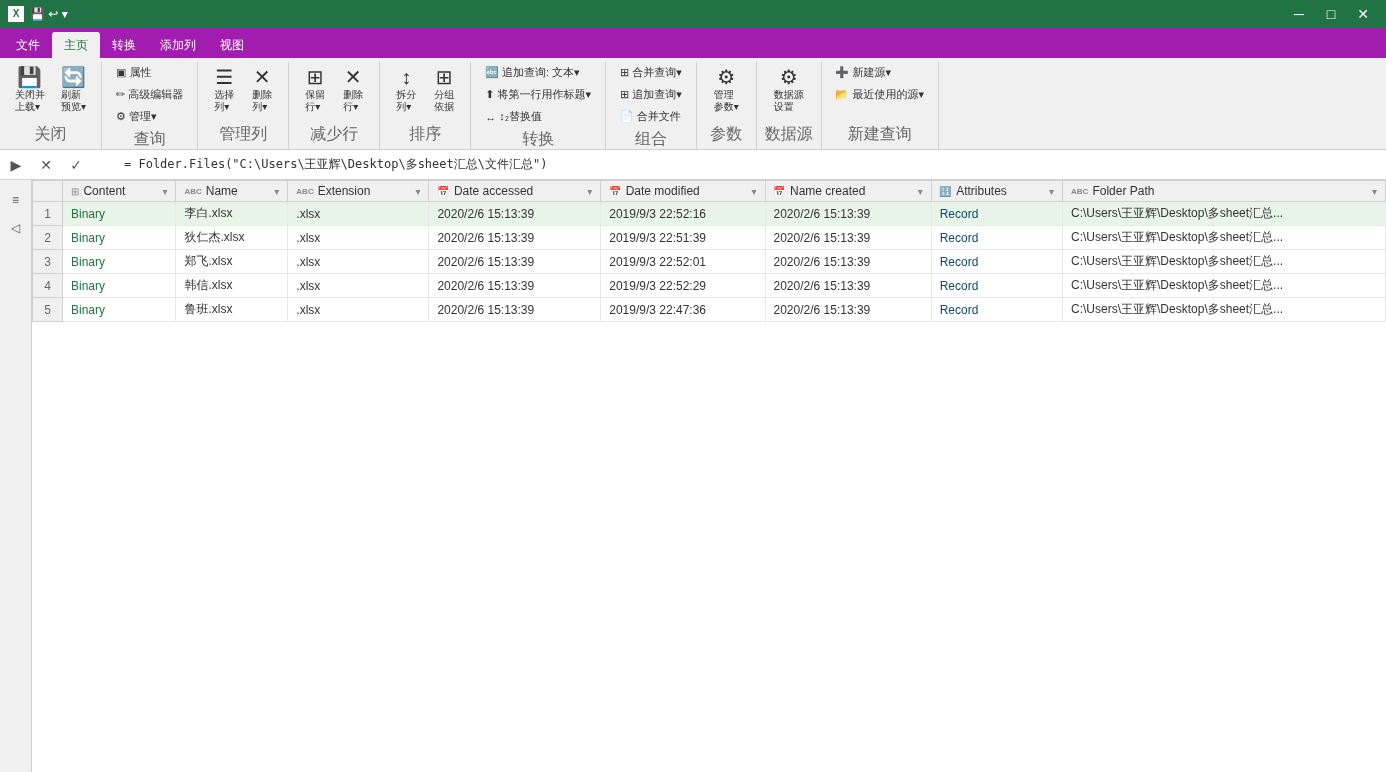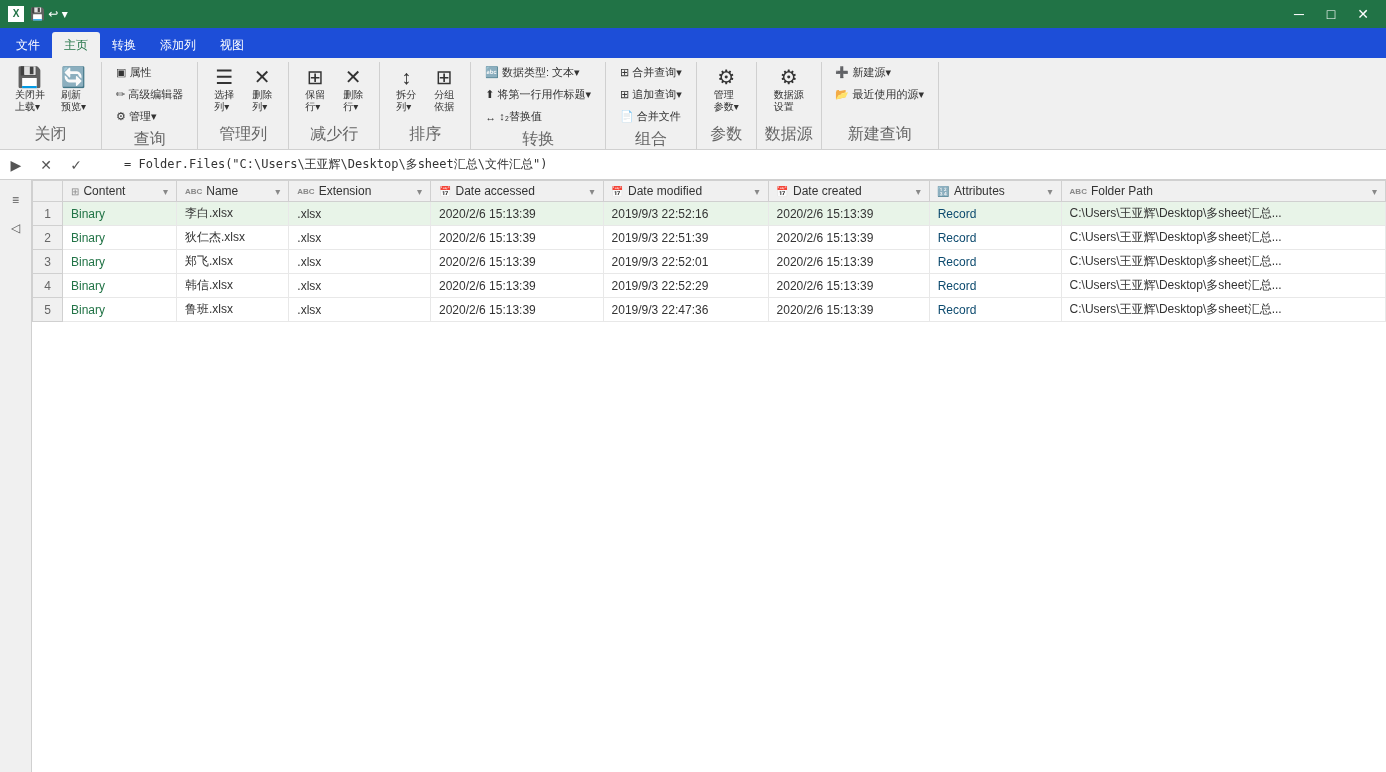--- a/index.html
+++ b/index.html
@@ -17,21 +17,21 @@
       justify-content: space-between;
     }
     .title-bar-left { display: flex; align-items: center; gap: 6px; }
     .title-bar-icon { width: 16px; height: 16px; background: white; display: inline-block; font-size: 10px; color: #217346; text-align: center; line-height: 16px; font-weight: bold; }
     .title-bar-right { display: flex; gap: 2px; }
     .title-btn { width: 30px; height: 20px; display: flex; align-items: center; justify-content: center; cursor: pointer; font-size: 14px; }
 
     
     .ribbon-tabs {
       height: 30px;
-      background: #1d4ed8;
+      background: #a21caf;
       display: flex;
       align-items: flex-end;
       padding: 0 4px;
     }
     .ribbon-tab {
       padding: 5px 12px;
       color: white;
       font-size: 12px;
       cursor: pointer;
       background: transparent;
@@ -327,21 +327,21 @@
       </button>
     </div>
     <div class="ribbon-group-label">排序</div>
   </div>
 
   <div class="ribbon-group">
     <div class="ribbon-group-inner">
       <div class="ribbon-col">
         <button class="ribbon-btn-small">
           <span>🔤</span>
-          <span>数据类型: 文本▾</span>
+          <span>追加查询: 文本▾</span>
         </button>
         <button class="ribbon-btn-small">
           <span>⬆</span>
           <span>将第一行用作标题▾</span>
         </button>
         <button class="ribbon-btn-small">
           <span>↔</span>
           <span>↕₂替换值</span>
         </button>
       </div>
@@ -457,21 +457,21 @@
           <th>
             <div class="th-inner">
               <span class="th-icon">📅</span>
               <span>Date modified</span>
               <span class="th-dropdown">▾</span>
             </div>
           </th>
           <th>
             <div class="th-inner">
               <span class="th-icon">📅</span>
-              <span>Date created</span>
+              <span>Name created</span>
               <span class="th-dropdown">▾</span>
             </div>
           </th>
           <th>
             <div class="th-inner">
               <span class="th-icon">🔢</span>
               <span>Attributes</span>
               <span class="th-dropdown">▾</span>
             </div>
           </th>

